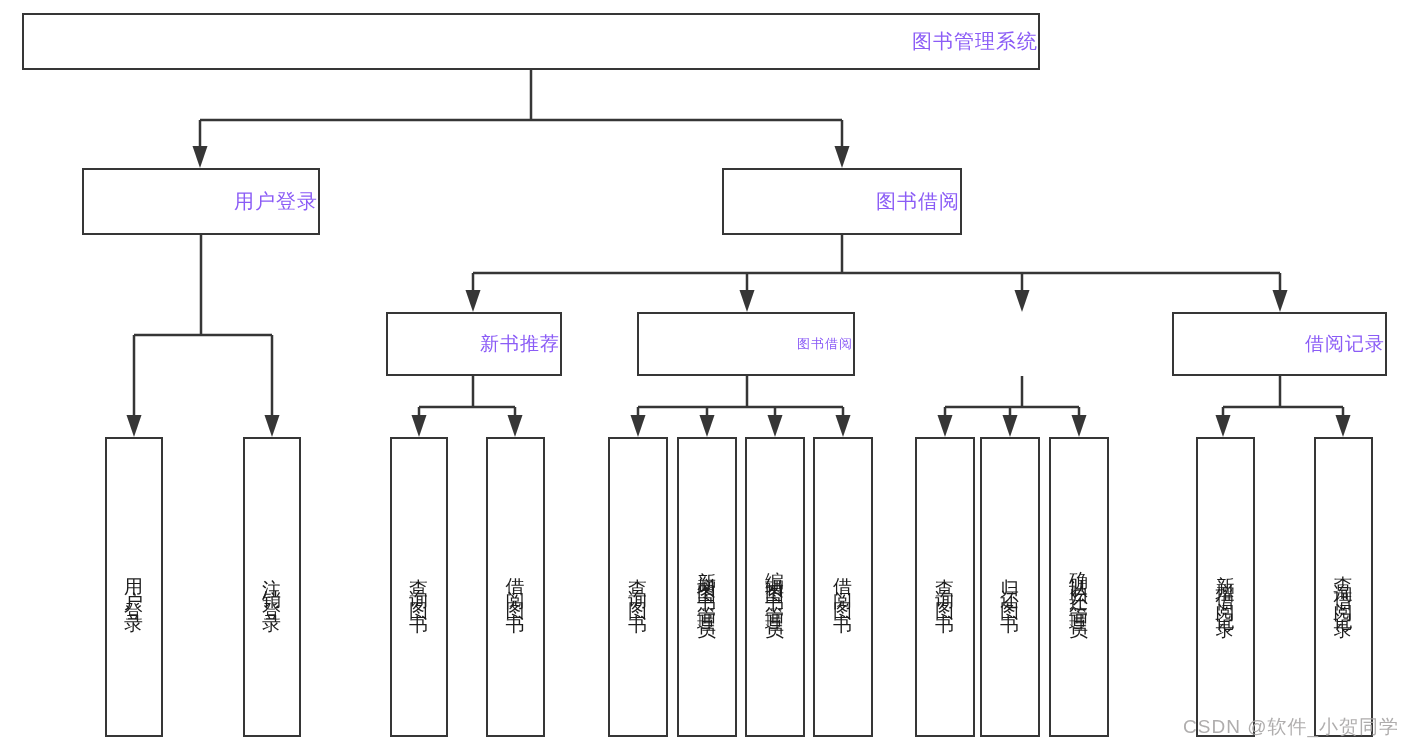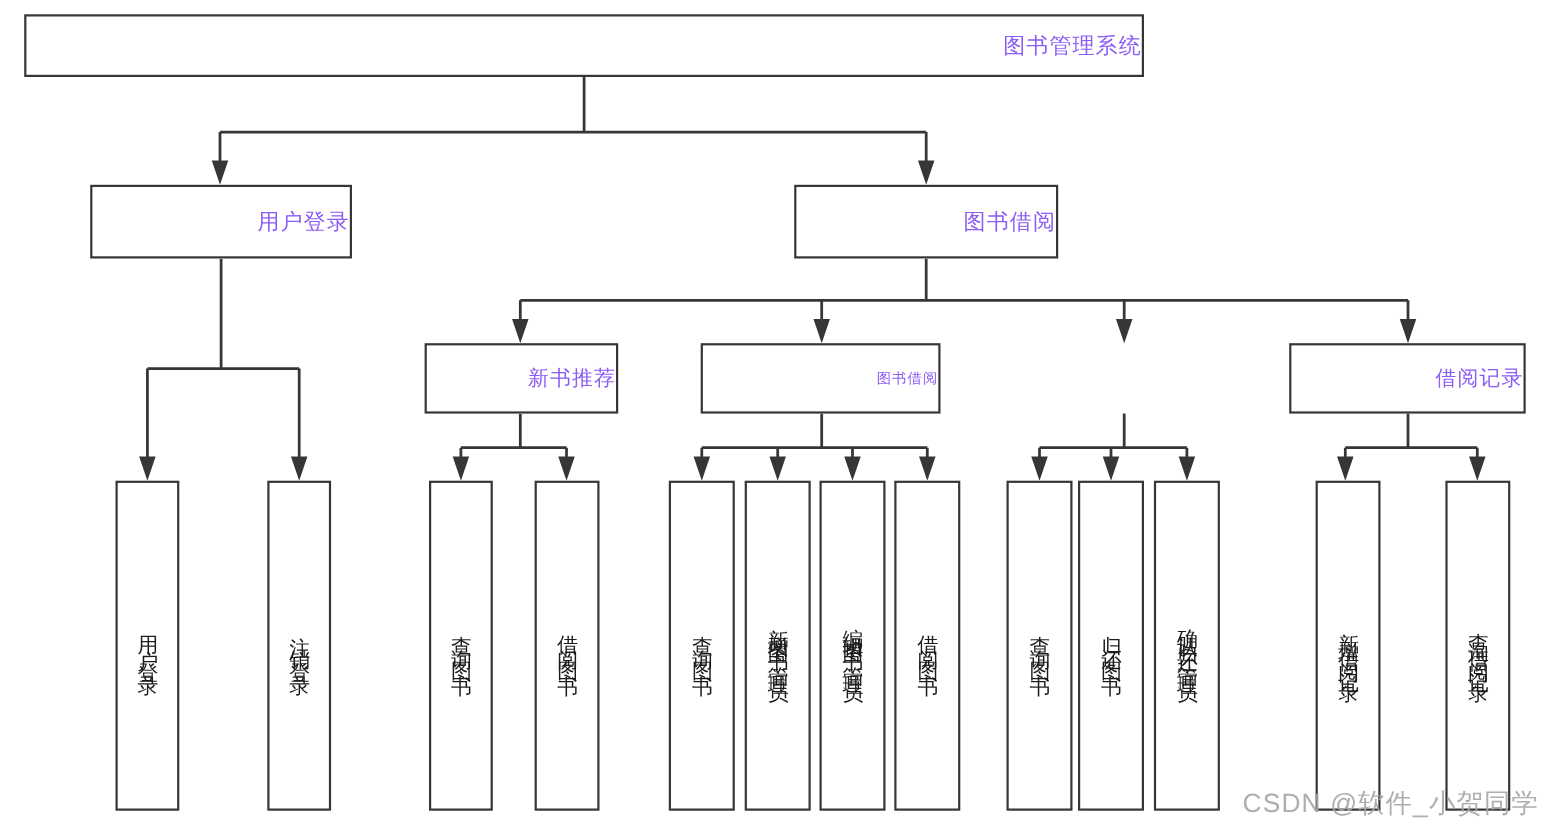--- a/index.html
+++ b/index.html
@@ -72,21 +72,21 @@
   .leaf-11 { left: 1049px; width: 60px; letter-spacing: 7px; }
   .leaf-12 { left: 1196px; width: 59px; letter-spacing: 9px; }
   .leaf-13 { left: 1314px; width: 59px; letter-spacing: 9px; }
   .leaf-6 span, .leaf-7 span, .leaf-11 span { letter-spacing: 7px; }
   .leaf-12 span, .leaf-13 span { letter-spacing: 9px; }
   .watermark {
     position: absolute;
     right: 6px;
     top: 714px;
     z-index: 5;
-    font-size: 24px;
+    font-size: 19px;
     color: rgba(168, 166, 166, 0.92);
     letter-spacing: 1px;
     white-space: nowrap;
   }
 </style>
 </head>
 <body>
 
 <div class="stage">
 

